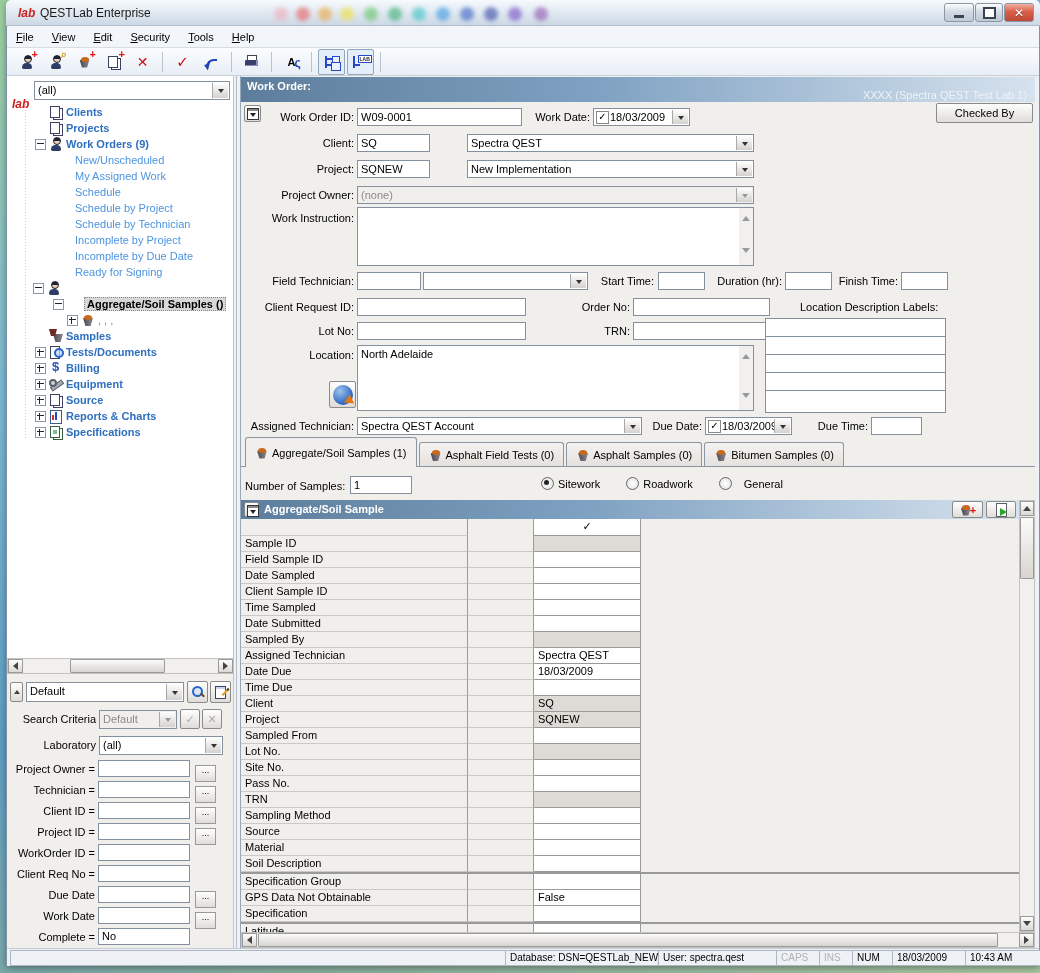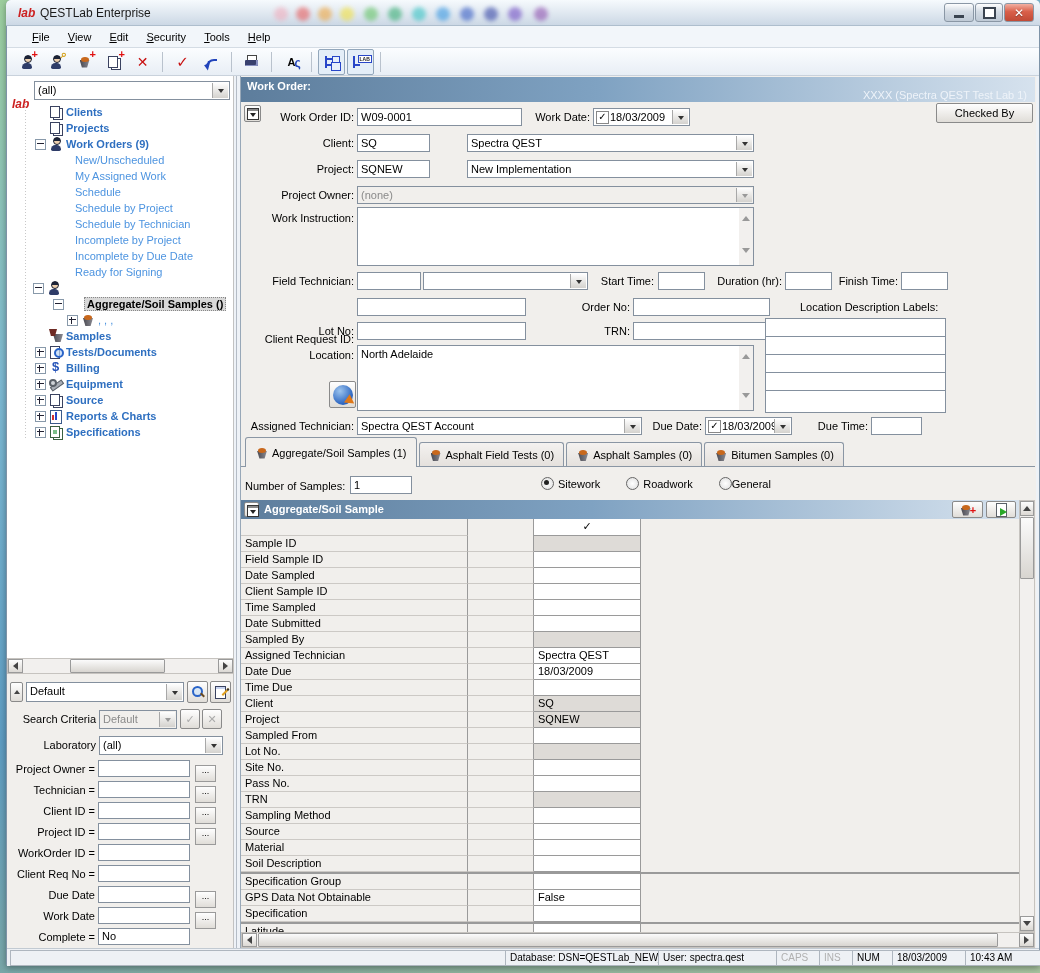--- a/index.html
+++ b/index.html
@@ -11,21 +11,21 @@
   .titlebar{left:6px;top:0;width:1034px;height:26px;background:linear-gradient(#f6fafd,#ccd8e5);border-radius:5px 5px 0 0;border-bottom:1px solid #aebecd;overflow:hidden;}
   .title-text{left:40px;top:6px;font-size:12px;color:#1a1a1a;}
   .blob{position:absolute;top:7px;width:14px;height:14px;border-radius:50%;filter:blur(2px);opacity:.55;}
   .capbtn{top:3px;height:19px;border:1px solid #8a97a5;border-radius:3px;background:linear-gradient(#fdfefe,#d3dbe4 45%,#bfcad6);display:flex;align-items:center;justify-content:center;}
   .capbtn.close{background:linear-gradient(#f2b0a2,#d9604a 45%,#c04a36);}
   .glyph-min{width:10px;height:3px;background:#3a4450;margin-top:7px;}
   .glyph-max{width:9px;height:8px;border:2px solid #3a4450;background:#fff;}
   .glyph-x{color:#fff;font-weight:bold;font-size:12px;text-shadow:0 1px 1px rgba(0,0,0,.4);}
   .lab-logo{color:#cc2020;font-weight:bold;font-style:italic;letter-spacing:0;position:relative;}
   
-  .menubar{left:7px;top:26px;width:1032px;height:22px;background:#f2f6fa;border-bottom:1px solid #d4dce4;display:flex;align-items:center;padding-left:16px;}
+  .menubar{left:7px;top:26px;width:1032px;height:22px;background:#f2f6fa;border-bottom:1px solid #d4dce4;display:flex;align-items:center;padding-left:0;}
   .menu-item{padding:3px 9px;cursor:default;}
   .menu-item::first-letter{text-decoration:underline;}
   .toolbar{left:7px;top:48px;width:1032px;height:28px;background:linear-gradient(#fbfdff,#e8eef5);border-bottom:1px solid #c9d2dc;display:flex;align-items:center;padding-left:6px;gap:2px;}
   .tbtn{width:25px;height:24px;display:flex;align-items:center;justify-content:center;position:relative;border:1px solid transparent;border-radius:2px;}
   .tbtn.pressed{border:1px solid #93a7bb;background:#e4eef8;}
   .tsep{width:1px;height:20px;background:#b9c2cd;margin:0 4px;}
   .plus-badge{position:absolute;right:1px;top:-1px;color:#e01010;font-weight:bold;font-size:11px;line-height:10px;}
   
   .icn{position:relative;display:inline-block;width:14px;height:14px;flex:0 0 14px;}
   .i-docs::before{content:'';position:absolute;left:1px;top:1px;width:8px;height:10px;background:#fff;border:1px solid #3a4260;box-shadow:3px 2px 0 -1px #fff,3px 2px 0 0 #3a4260;}
@@ -483,21 +483,21 @@
   <div class="abs fl" style="left:240px;top:275px;width:114px;">Field Technician:</div>
   <div class="abs tb" style="left:357px;top:272px;width:64px;height:18px;"></div>
   <div class="abs combo" style="left:423px;top:272px;width:165px;height:18px;"><span></span><span class="ddb"></span></div>
   <div class="abs fl" style="left:592px;top:275px;width:62px;">Start Time:</div>
   <div class="abs tb" style="left:658px;top:272px;width:47px;height:18px;"></div>
   <div class="abs fl" style="left:707px;top:275px;width:75px;">Duration (hr):</div>
   <div class="abs tb" style="left:785px;top:272px;width:47px;height:18px;"></div>
   <div class="abs fl" style="left:834px;top:275px;width:64px;">Finish Time:</div>
   <div class="abs tb" style="left:901px;top:272px;width:47px;height:18px;"></div>
 
-  <div class="abs fl" style="left:240px;top:301px;width:114px;margin-top:32px;">Client Request ID:</div>
+  <div class="abs fl" style="left:240px;top:301px;width:114px;">Client Request ID:</div>
   <div class="abs tb" style="left:357px;top:298px;width:169px;height:18px;"></div>
   <div class="abs fl" style="left:572px;top:301px;width:58px;">Order No:</div>
   <div class="abs tb" style="left:633px;top:298px;width:137px;height:18px;"></div>
   <div class="abs" style="left:800px;top:301px;">Location Description Labels:</div>
 
   <div class="abs fl" style="left:240px;top:325px;width:114px;">Lot No:</div>
   <div class="abs tb" style="left:357px;top:322px;width:169px;height:18px;"></div>
   <div class="abs fl" style="left:594px;top:325px;width:36px;">TRN:</div>
   <div class="abs tb" style="left:633px;top:322px;width:137px;height:18px;"></div>
 
@@ -560,21 +560,21 @@
       <label style="display:flex;align-items:center;gap:4px;">
         <span class="radio selected"></span>
         <span>Sitework</span>
       </label>
 
       <label style="display:flex;align-items:center;gap:4px;">
         <span class="radio"></span>
         <span>Roadwork</span>
       </label>
 
-      <label style="display:flex;align-items:center;gap:0;">
+      <label style="display:flex;align-items:center;gap:12px;">
         <span class="radio"></span>
         <span>General</span>
       </label>
     </div>
 
   <div class="abs wo-head" style="left:241px;top:500px;width:778px;height:19px;">
     <span class="abs btn" style="left:3px;top:2px;width:15px;height:15px;">
         <span class="icn i-panel" style="width:12px;height:12px;flex:0 0 12px;"></span>
       </span>
     <span class="abs" style="left:23px;top:3px;font-weight:bold;">Aggregate/Soil Sample</span>

